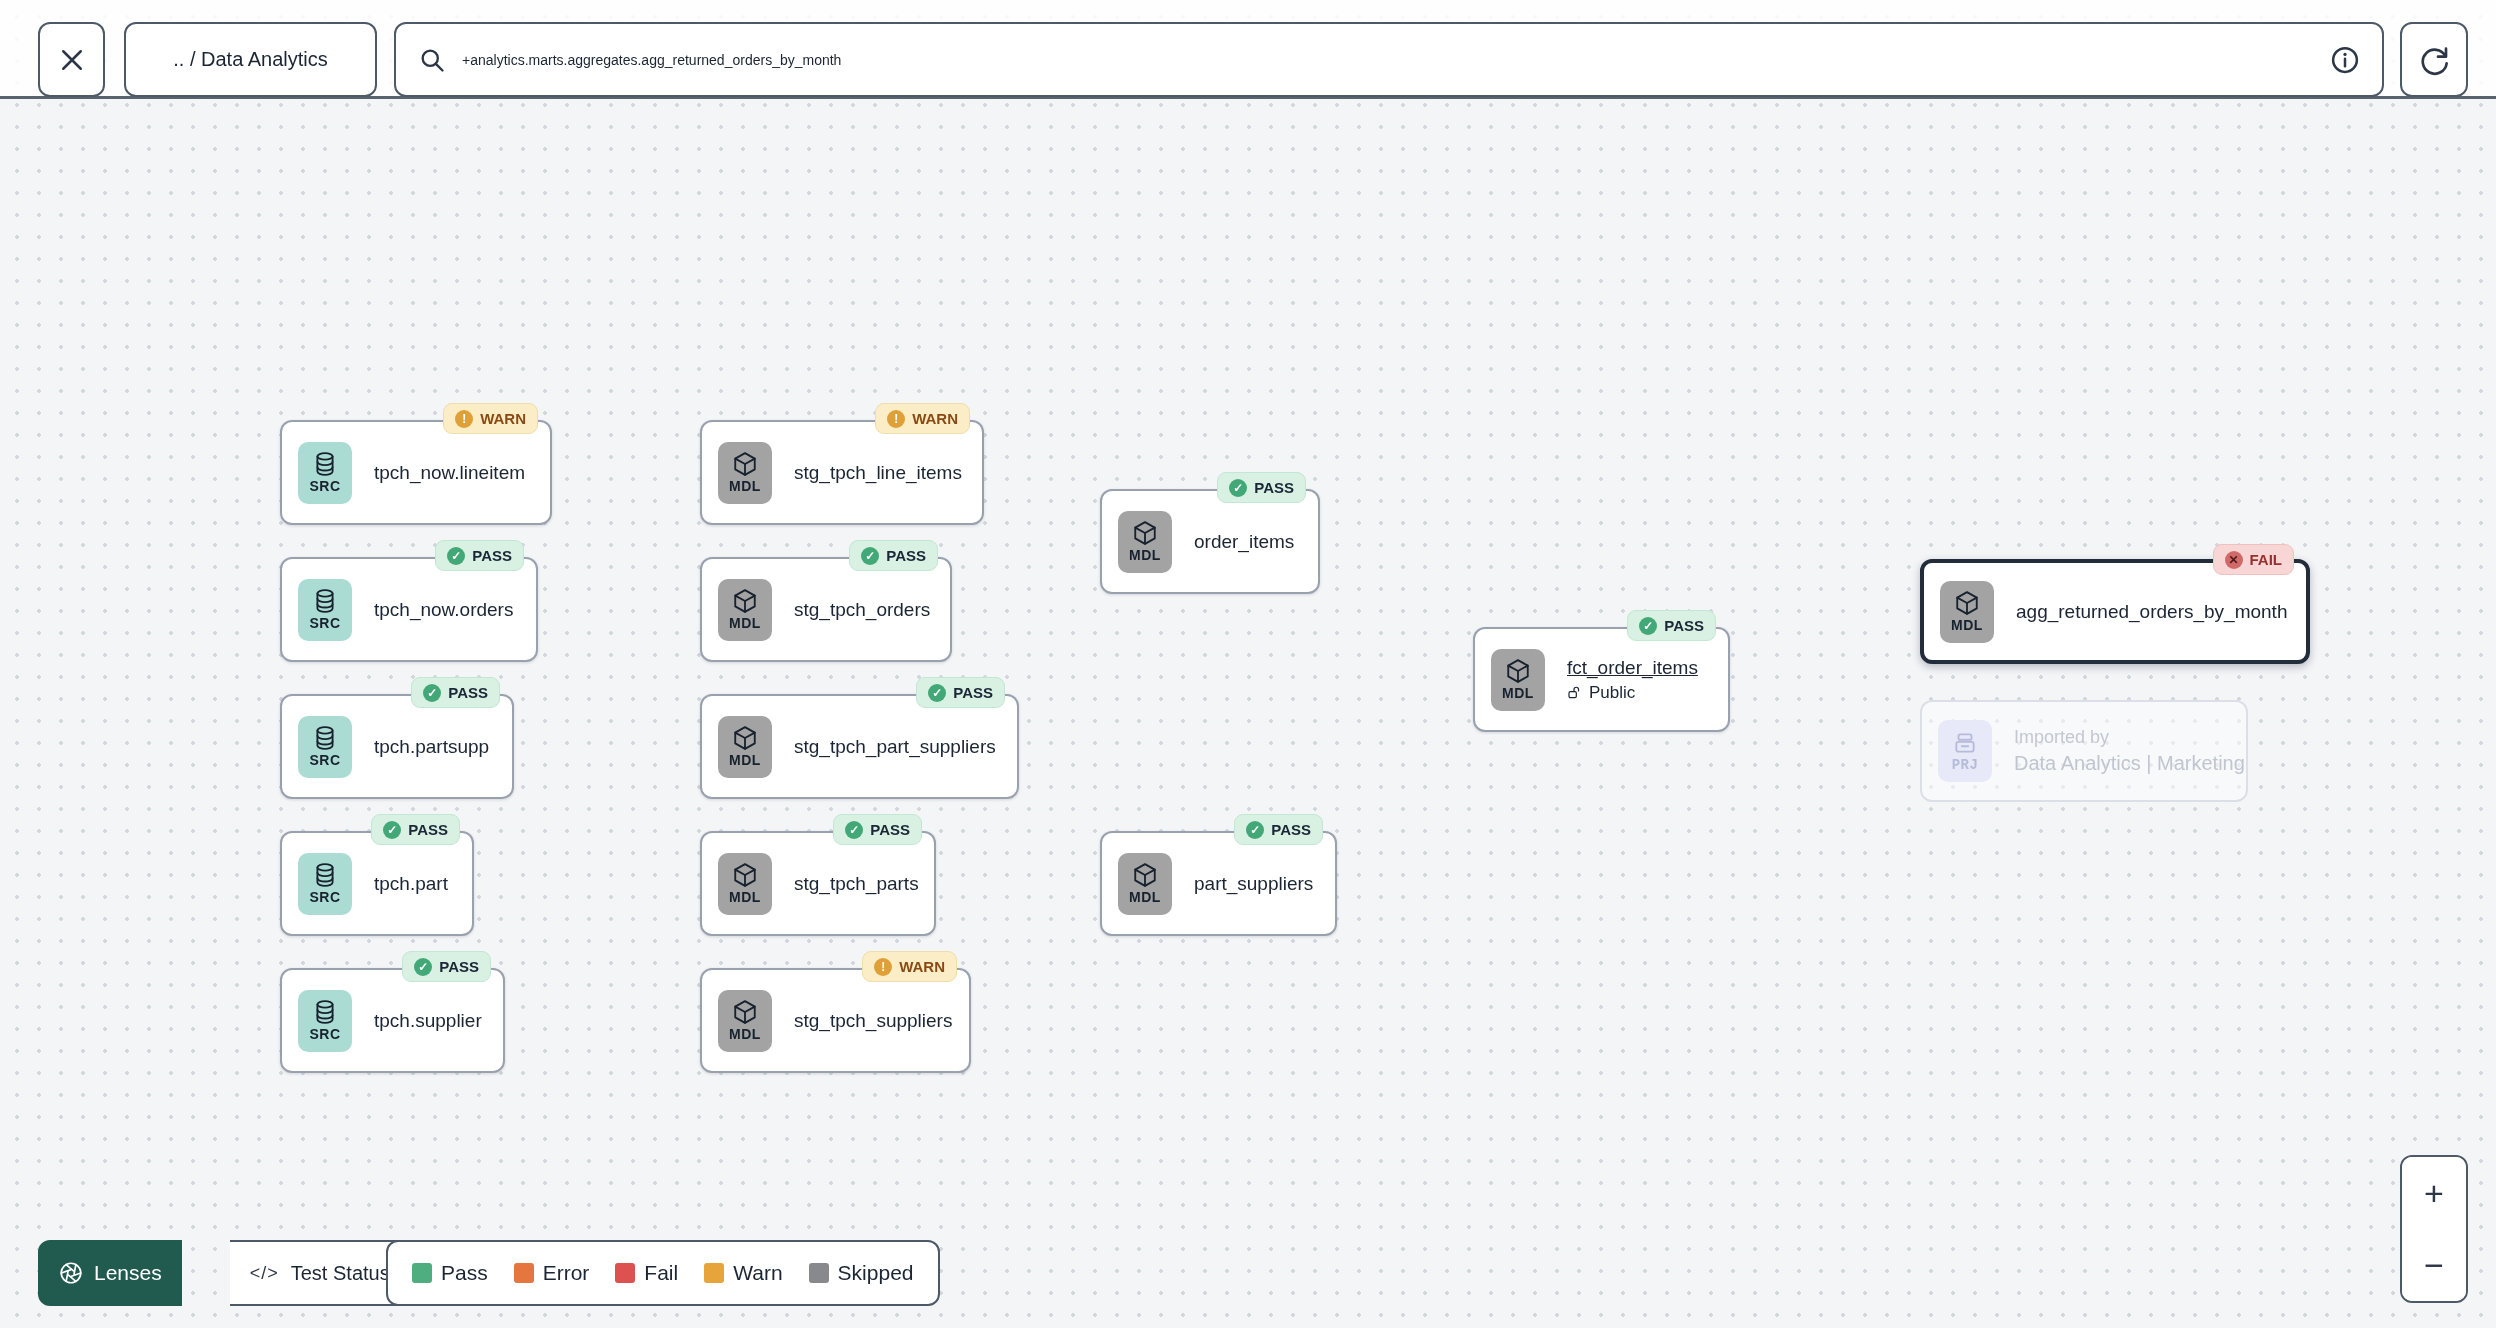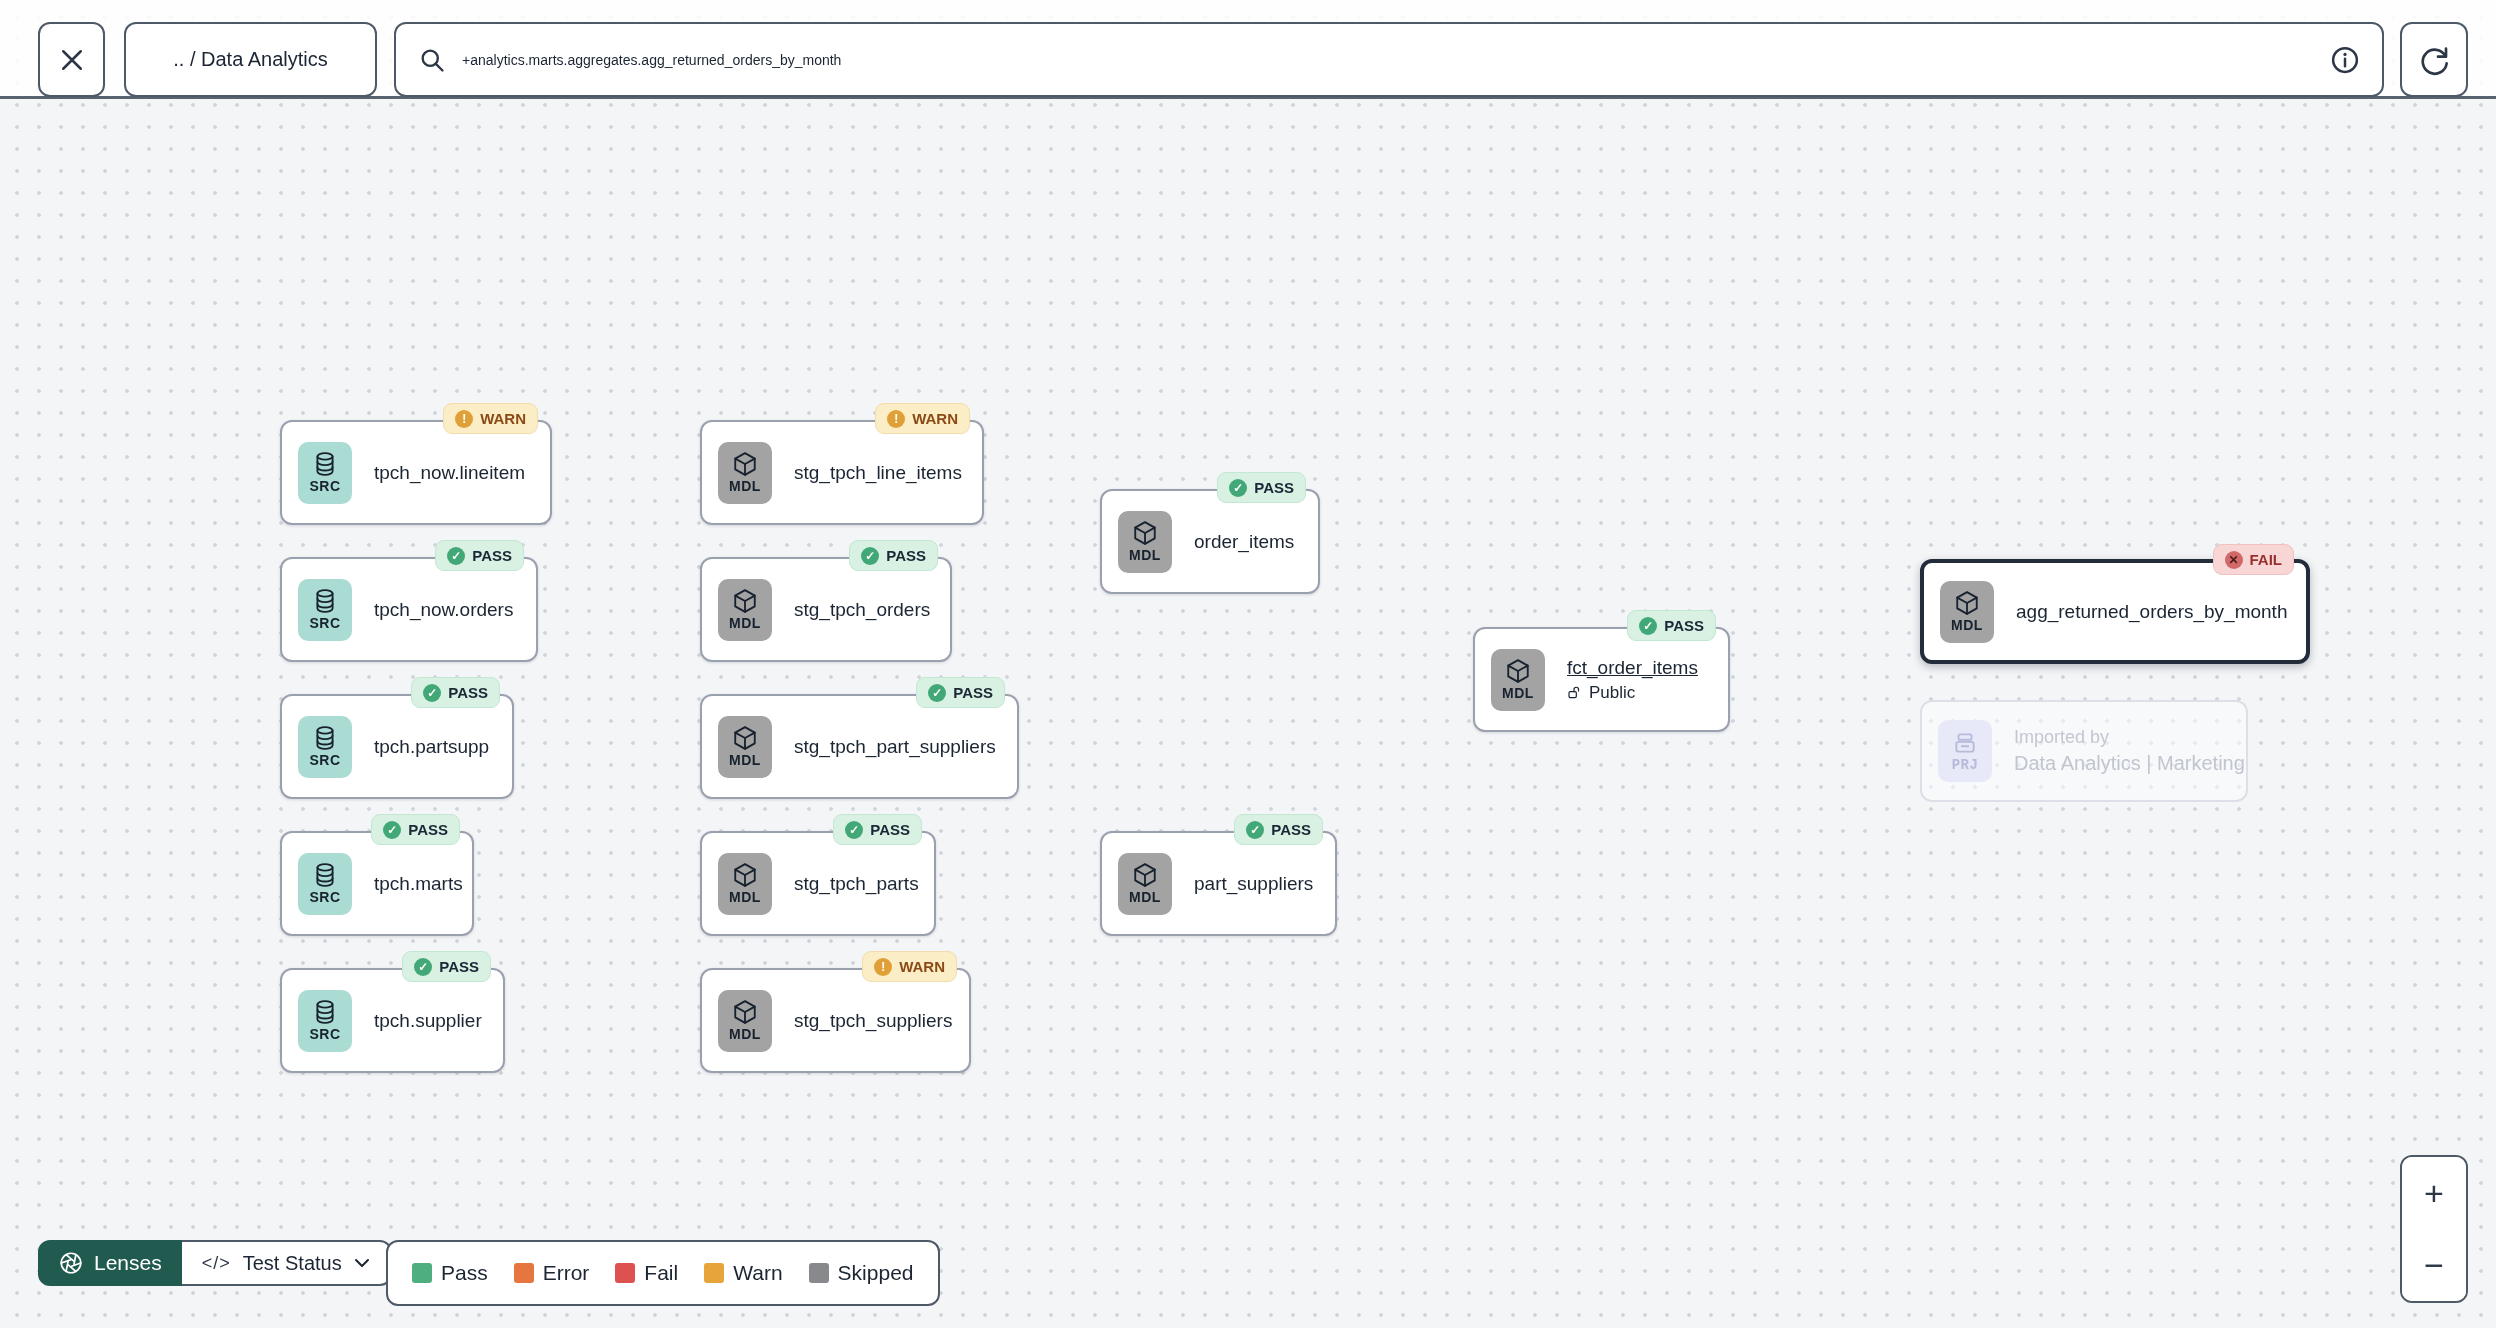--- a/index.html
+++ b/index.html
@@ -67,22 +67,22 @@
     box-shadow:none; height:102px; }
   .ghost .gtitle { font-size:18px; color:#c3c7d2; }
   .ghost .gsub { font-size:20px; color:#c0c5d0; white-space:nowrap; }
 
   
   #edges { position:absolute; inset:0; z-index:1; pointer-events:none; }
   .edge { fill:none; stroke:#28303d; stroke-width:1.7px; }
   .edge-ghost { fill:none; stroke:#d7dae1; stroke-width:2px; stroke-dasharray:9 9; }
 
   
-  #lensbar { position:absolute; left:38px; top:1240px; height:46px; z-index:5;
-    display:flex; }
+  #lensbar { position:absolute; left:38px; top:1240px; height:66px; z-index:5;
+    display:flex;gap:48px; }
   #lenses { background:#215a4e; color:#fff; border-radius:12px 0 0 12px;
     display:flex; align-items:center; gap:10px; padding:0 20px;
     font-size:21px; font-weight:500; cursor:pointer; }
   #lenses svg { width:26px; height:26px; stroke:#fff; fill:none; stroke-width:1.6;
     stroke-linecap:round; }
   #lens-select { background:#fff; border:2px solid #4e5968; border-left:none;
     border-radius:0 12px 12px 0; display:flex; align-items:center; gap:12px;
     padding:0 20px; font-size:20px; cursor:pointer; }
   #lens-select .code { font-size:18px; letter-spacing:1px; color:#2c3646; }
   #legend { position:absolute; left:386px; top:1240px; height:66px; z-index:5;
@@ -195,21 +195,21 @@
     <span class="badge pass">
         <span class="bicon">✓</span>
         <span>PASS</span>
       </span>
     <span class="icoSq src">
         <svg>
           <use href="#i-db"></use>
         </svg>
         <span class="icap">SRC</span>
       </span>
-    <span class="nlabel">tpch.marts</span>
+    <span class="nlabel">tpch.part</span>
   </div>
   <div class="node" style="left:280px;top:968px;width:225px;">
     <span class="badge pass">
         <span class="bicon">✓</span>
         <span>PASS</span>
       </span>
     <span class="icoSq src">
         <svg>
           <use href="#i-db"></use>
         </svg>

